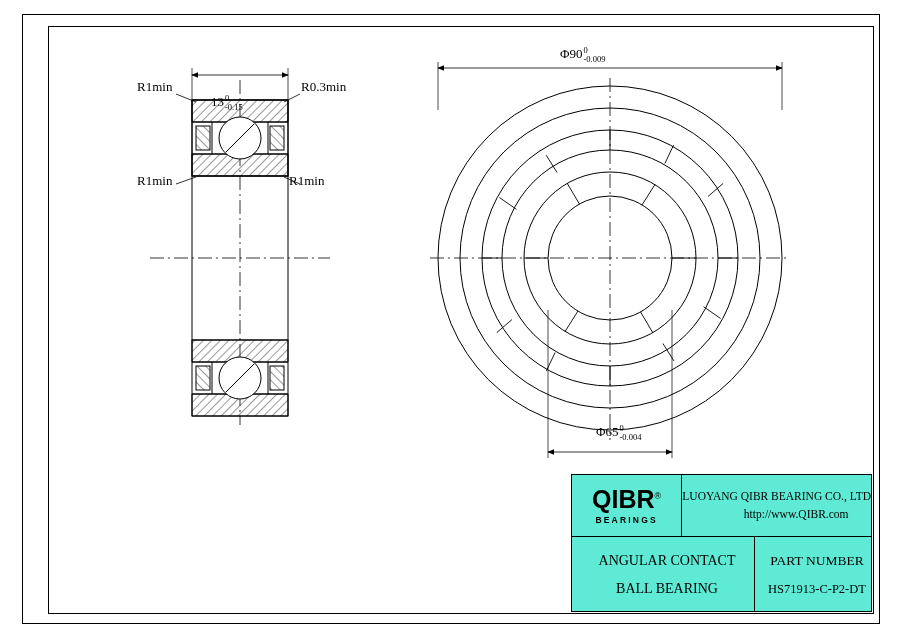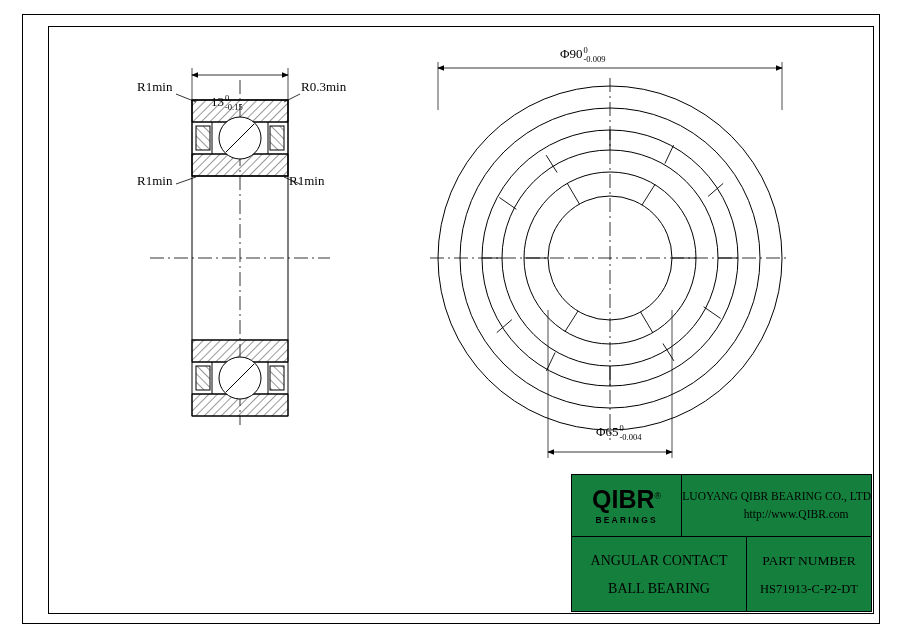--- a/index.html
+++ b/index.html
@@ -44,21 +44,21 @@
   }
   
   .titleblock {
     position: absolute;
     left: 571px;
     top: 474px;
     width: 301px;
     height: 138px;
     border: 1px solid #000;
     box-sizing: border-box;
-    background: #15803d;
+    background: #5eead4;
   }
   .tb-row1 {
     position: absolute;
     left: 0; top: 0;
     width: 100%;
     height: 62px;
     border-bottom: 1px solid #000;
     box-sizing: border-box;
     display: flex;
     align-items: center;
@@ -100,21 +100,21 @@
     flex-direction: column;
     align-items: center;
     justify-content: center;
     font-size: 11.5px;
     line-height: 1.55;
   }
   .tb-company .cname { white-space: nowrap; }
   .tb-company .curl  { white-space: nowrap; margin-left: 39px; }
   .tb-row2 {
     position: absolute;
-    left: 0; top: 62px;
+    left: 8px; top: 62px;
     width: 100%;
     height: 75px;
     display: flex;
   }
   .tb-desc {
     width: 175px;
     border-right: 1px solid #000;
     box-sizing: border-box;
     display: flex;
     flex-direction: column;

